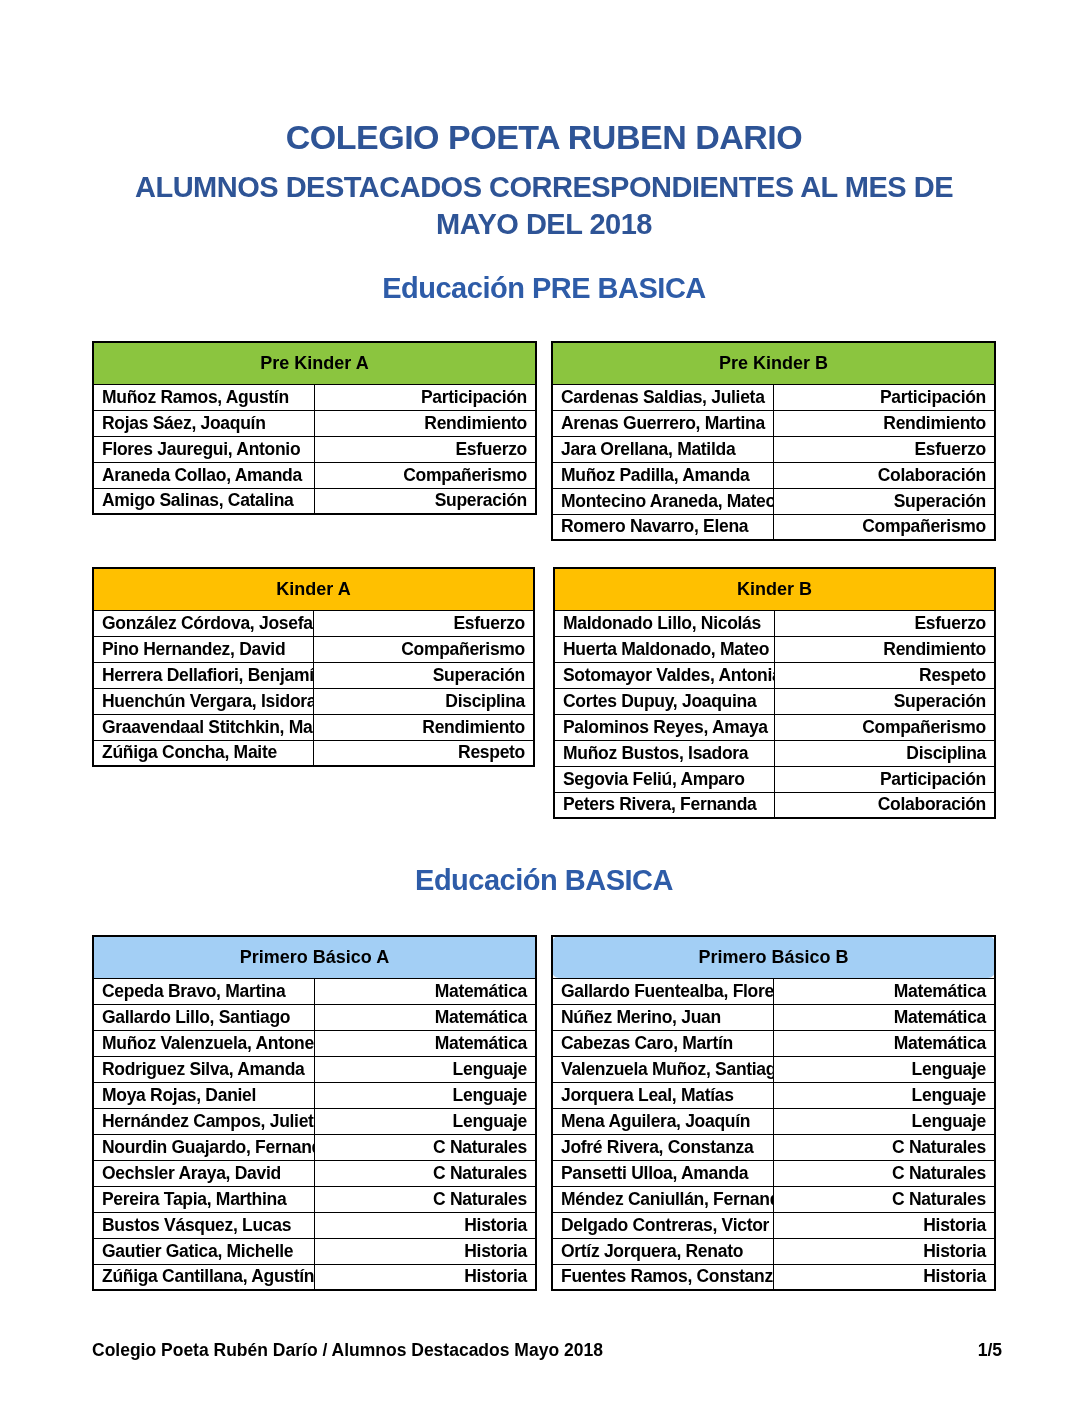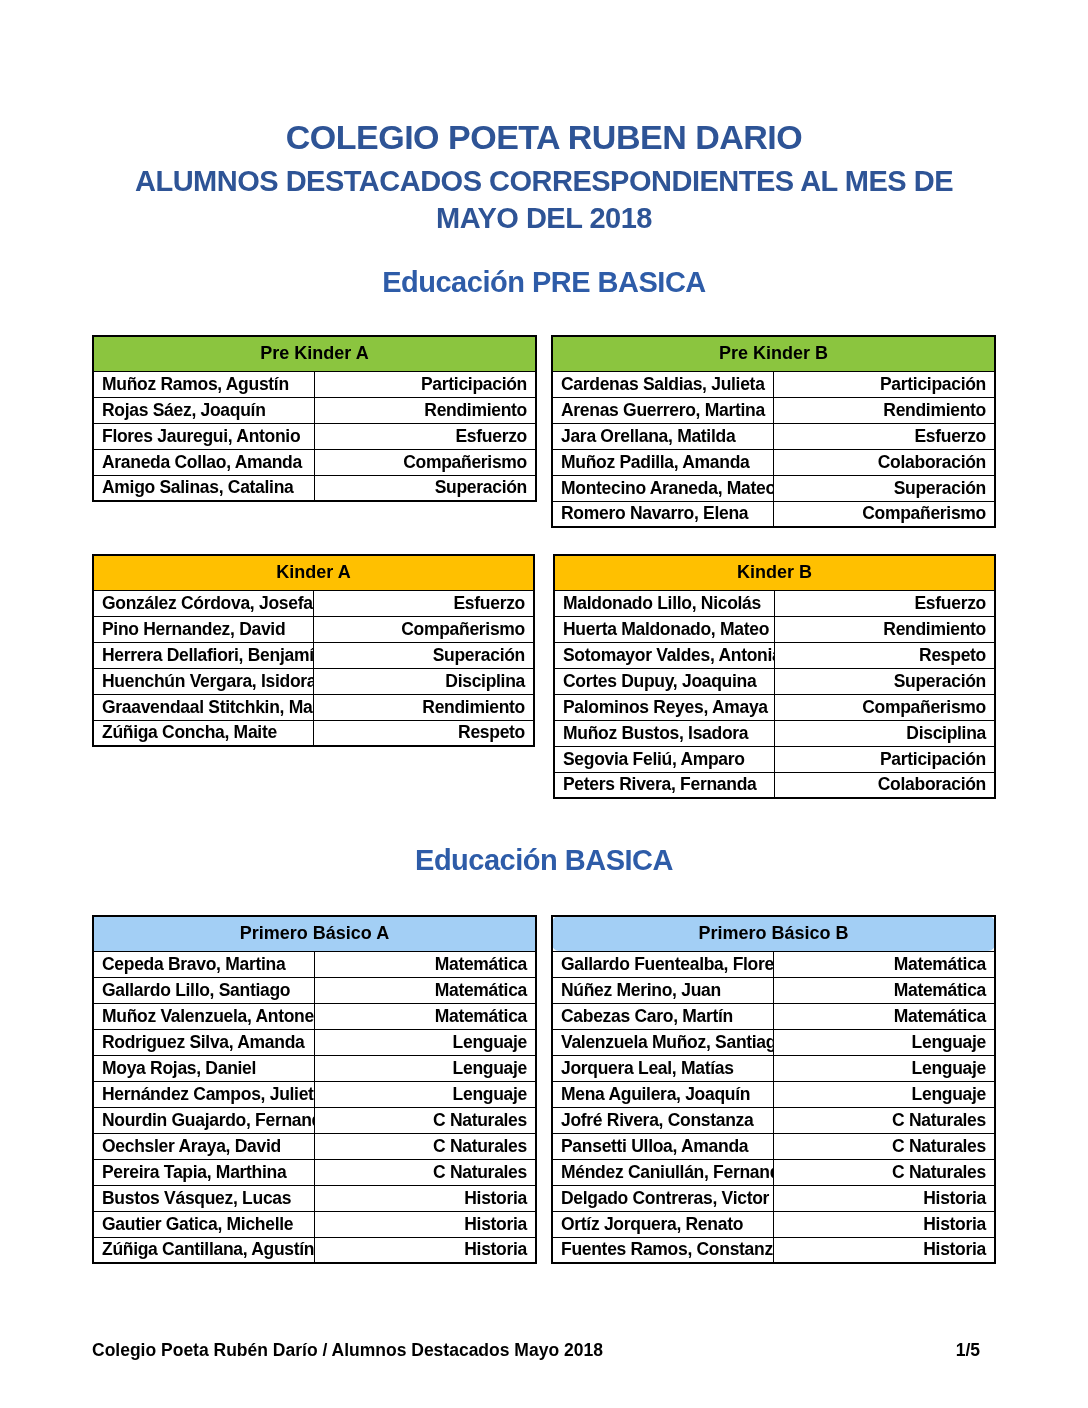--- a/index.html
+++ b/index.html
@@ -10,21 +10,21 @@
     margin:0 auto; background:#fff; overflow:hidden;
   }
   .content { padding:0 92px; }
 
   .doc-title {
     margin-top:118px; text-align:center;
     color:#2E5496; font-size:34px; font-weight:bold;
     letter-spacing:-0.5px;
   }
   .doc-subtitle {
-    margin-top:6px; text-align:center;
+    margin-top:12px; text-align:center;
     color:#2E5496; font-size:29px; font-weight:bold;
     line-height:1.28; letter-spacing:-0.5px;
   }
   .section-heading {
     text-align:center; color:#2E5CA8;
     font-size:29px; font-weight:bold; letter-spacing:-0.5px;
   }
   .section-heading.pre { margin-top:29px; margin-bottom:36px; }
   .section-heading.bas { margin-top:45px; margin-bottom:38px; }
 
@@ -32,34 +32,34 @@
     display:grid; grid-template-columns:1fr 1fr;
     column-gap:14px; align-items:start;
   }
   .tables-grid.kinder { margin-top:26px;gap:18px; }
 
   table.tbl {
     width:100%; border-collapse:collapse;
     border:2.5px solid #000; table-layout:fixed;
   }
   table.tbl th {
-    height:35px; font-size:18px; font-weight:bold; color:#000;
+    height:42px; font-size:18px; font-weight:bold; color:#000;
     text-align:center; border:1.5px solid #000; padding:0 8px;
   }
   table.tbl td {
     height:26px; font-size:17.5px; font-weight:bold; color:#000;
     border:1.5px solid #000; padding:0 8px;
     white-space:nowrap; overflow:hidden;
     letter-spacing:-0.3px;
   }
   td.cell-name  { width:66.5%; }
   td.cell-value { width:33.5%;text-align:right; }
 
   .footer {
-    position:absolute; left:92px; right:108px; top:1340px;
+    position:absolute; left:92px; right:86px; top:1340px;
     display:flex; justify-content:space-between; align-items:baseline;
     font-size:17.5px; font-weight:bold; color:#000;
   }
 </style>
 </head>
 <body>
 
 <div class="page">
   <div class="content">
 

